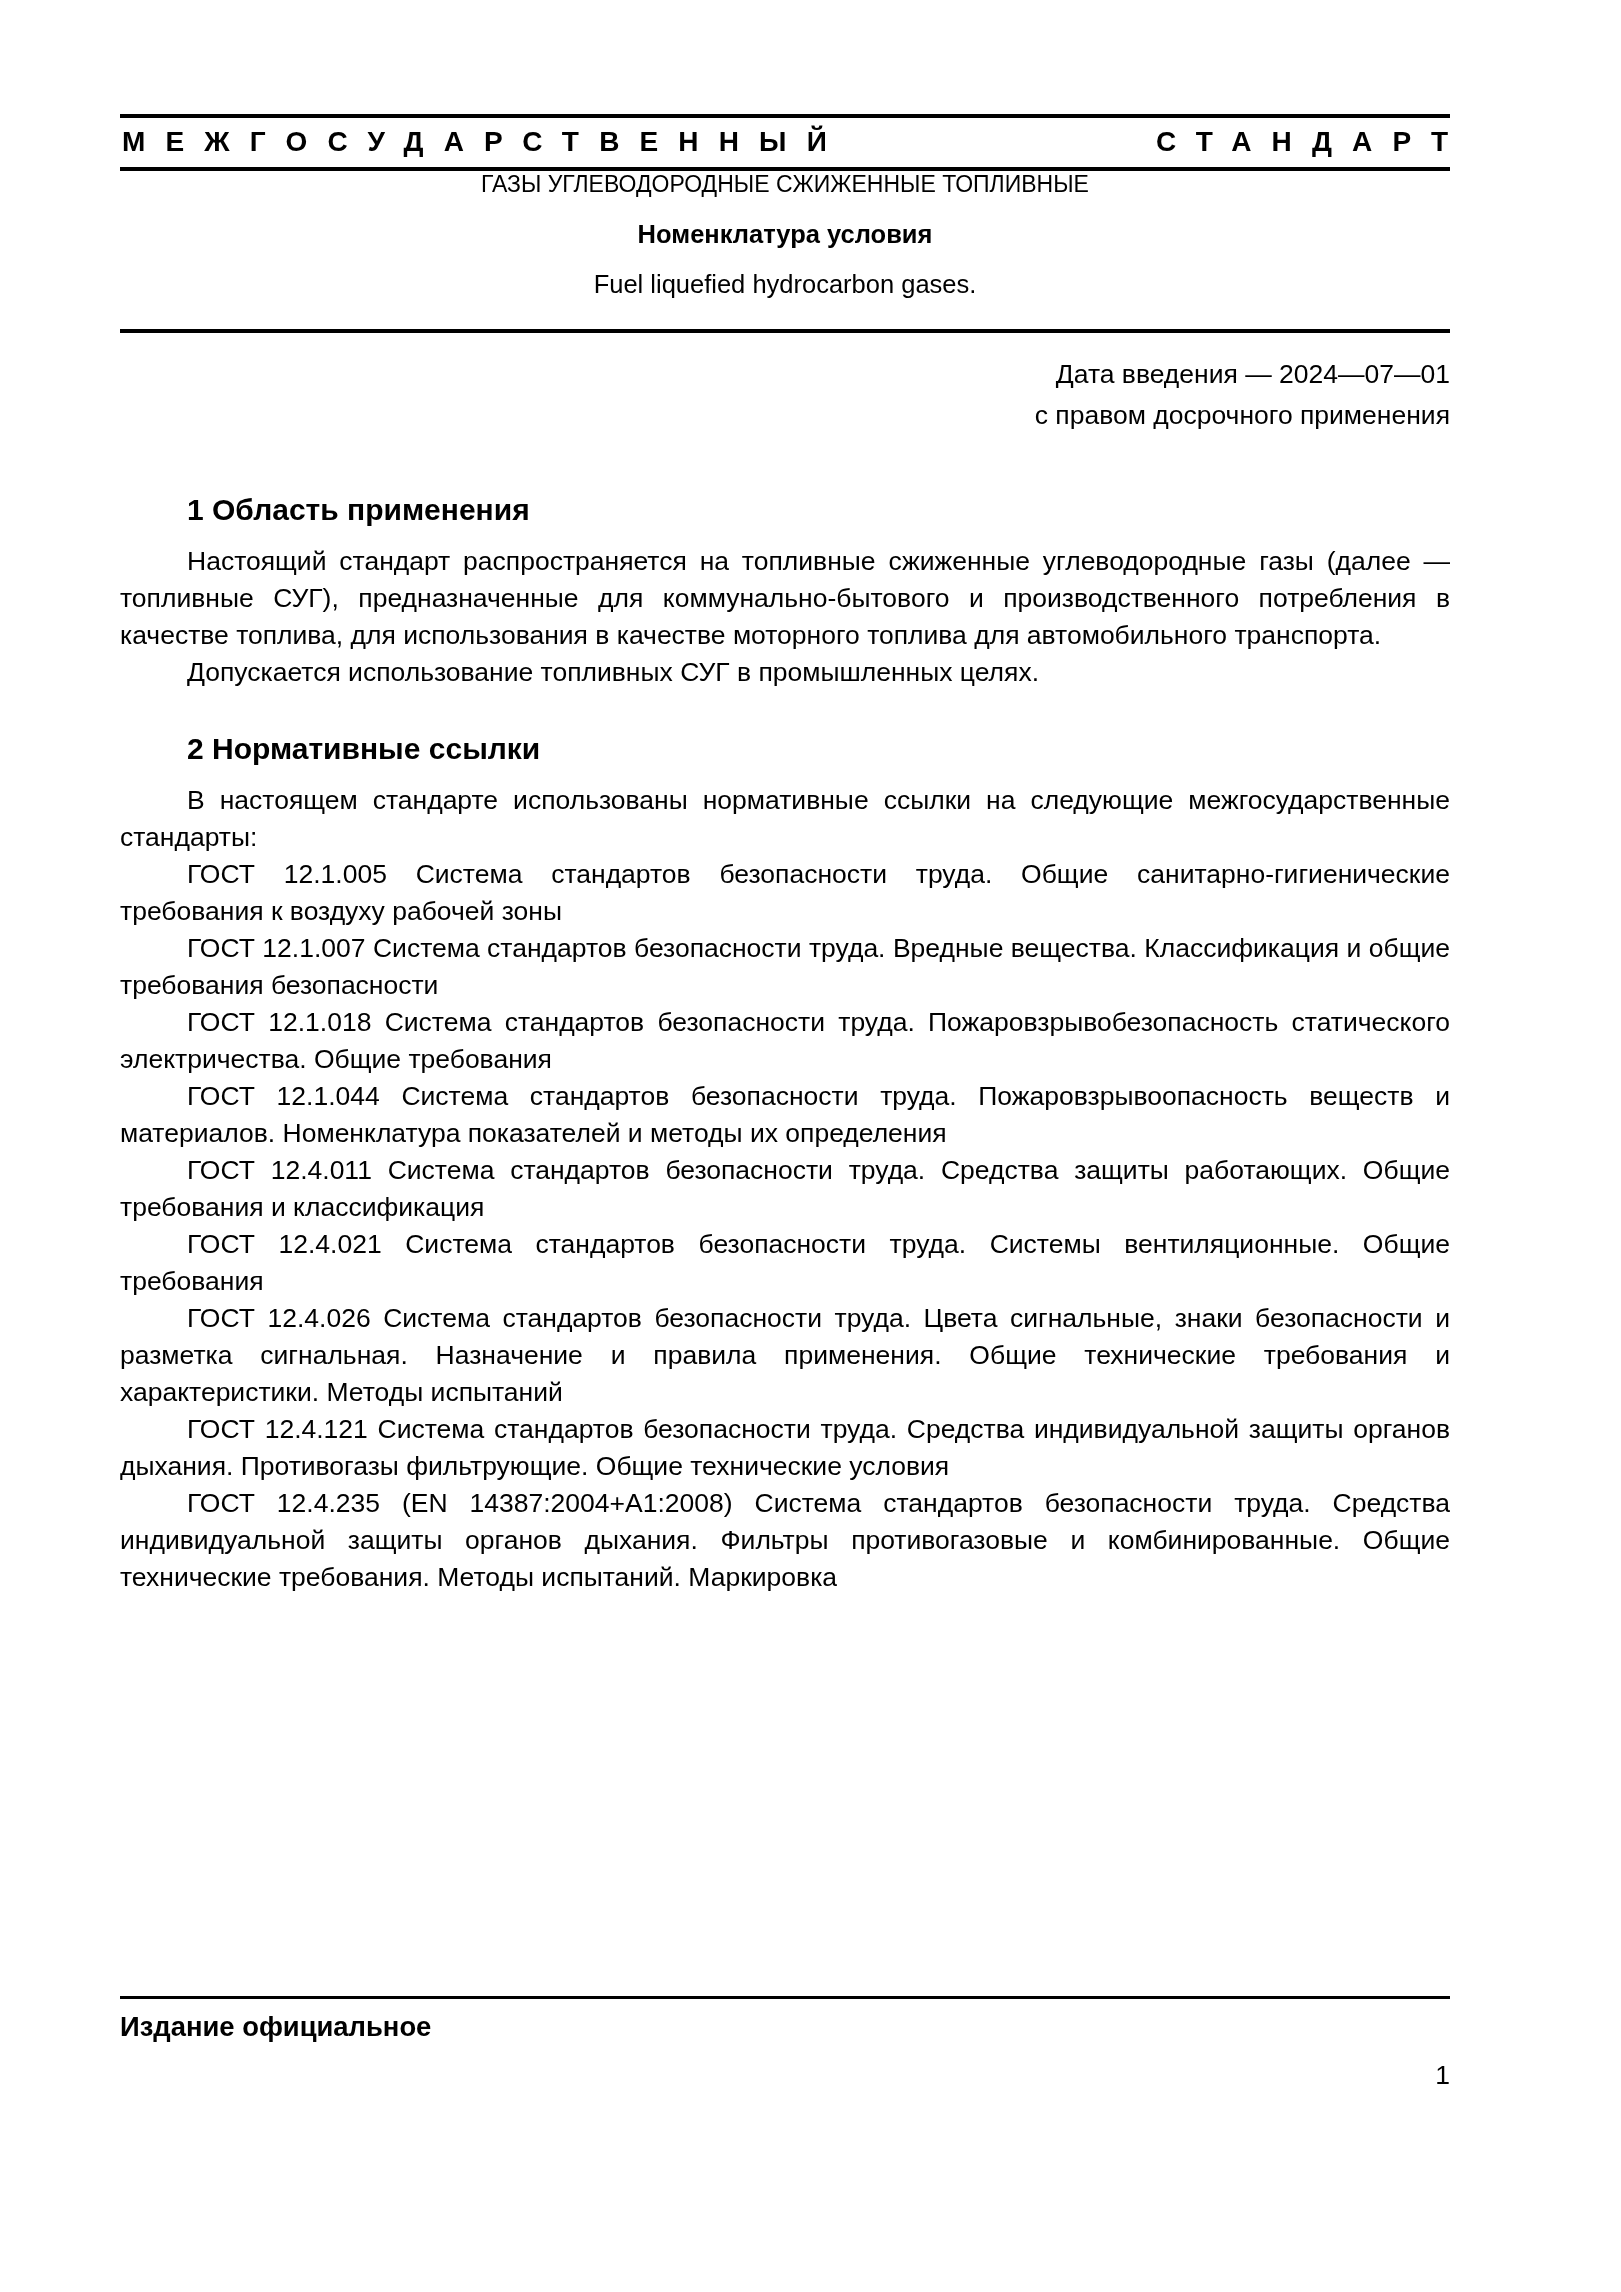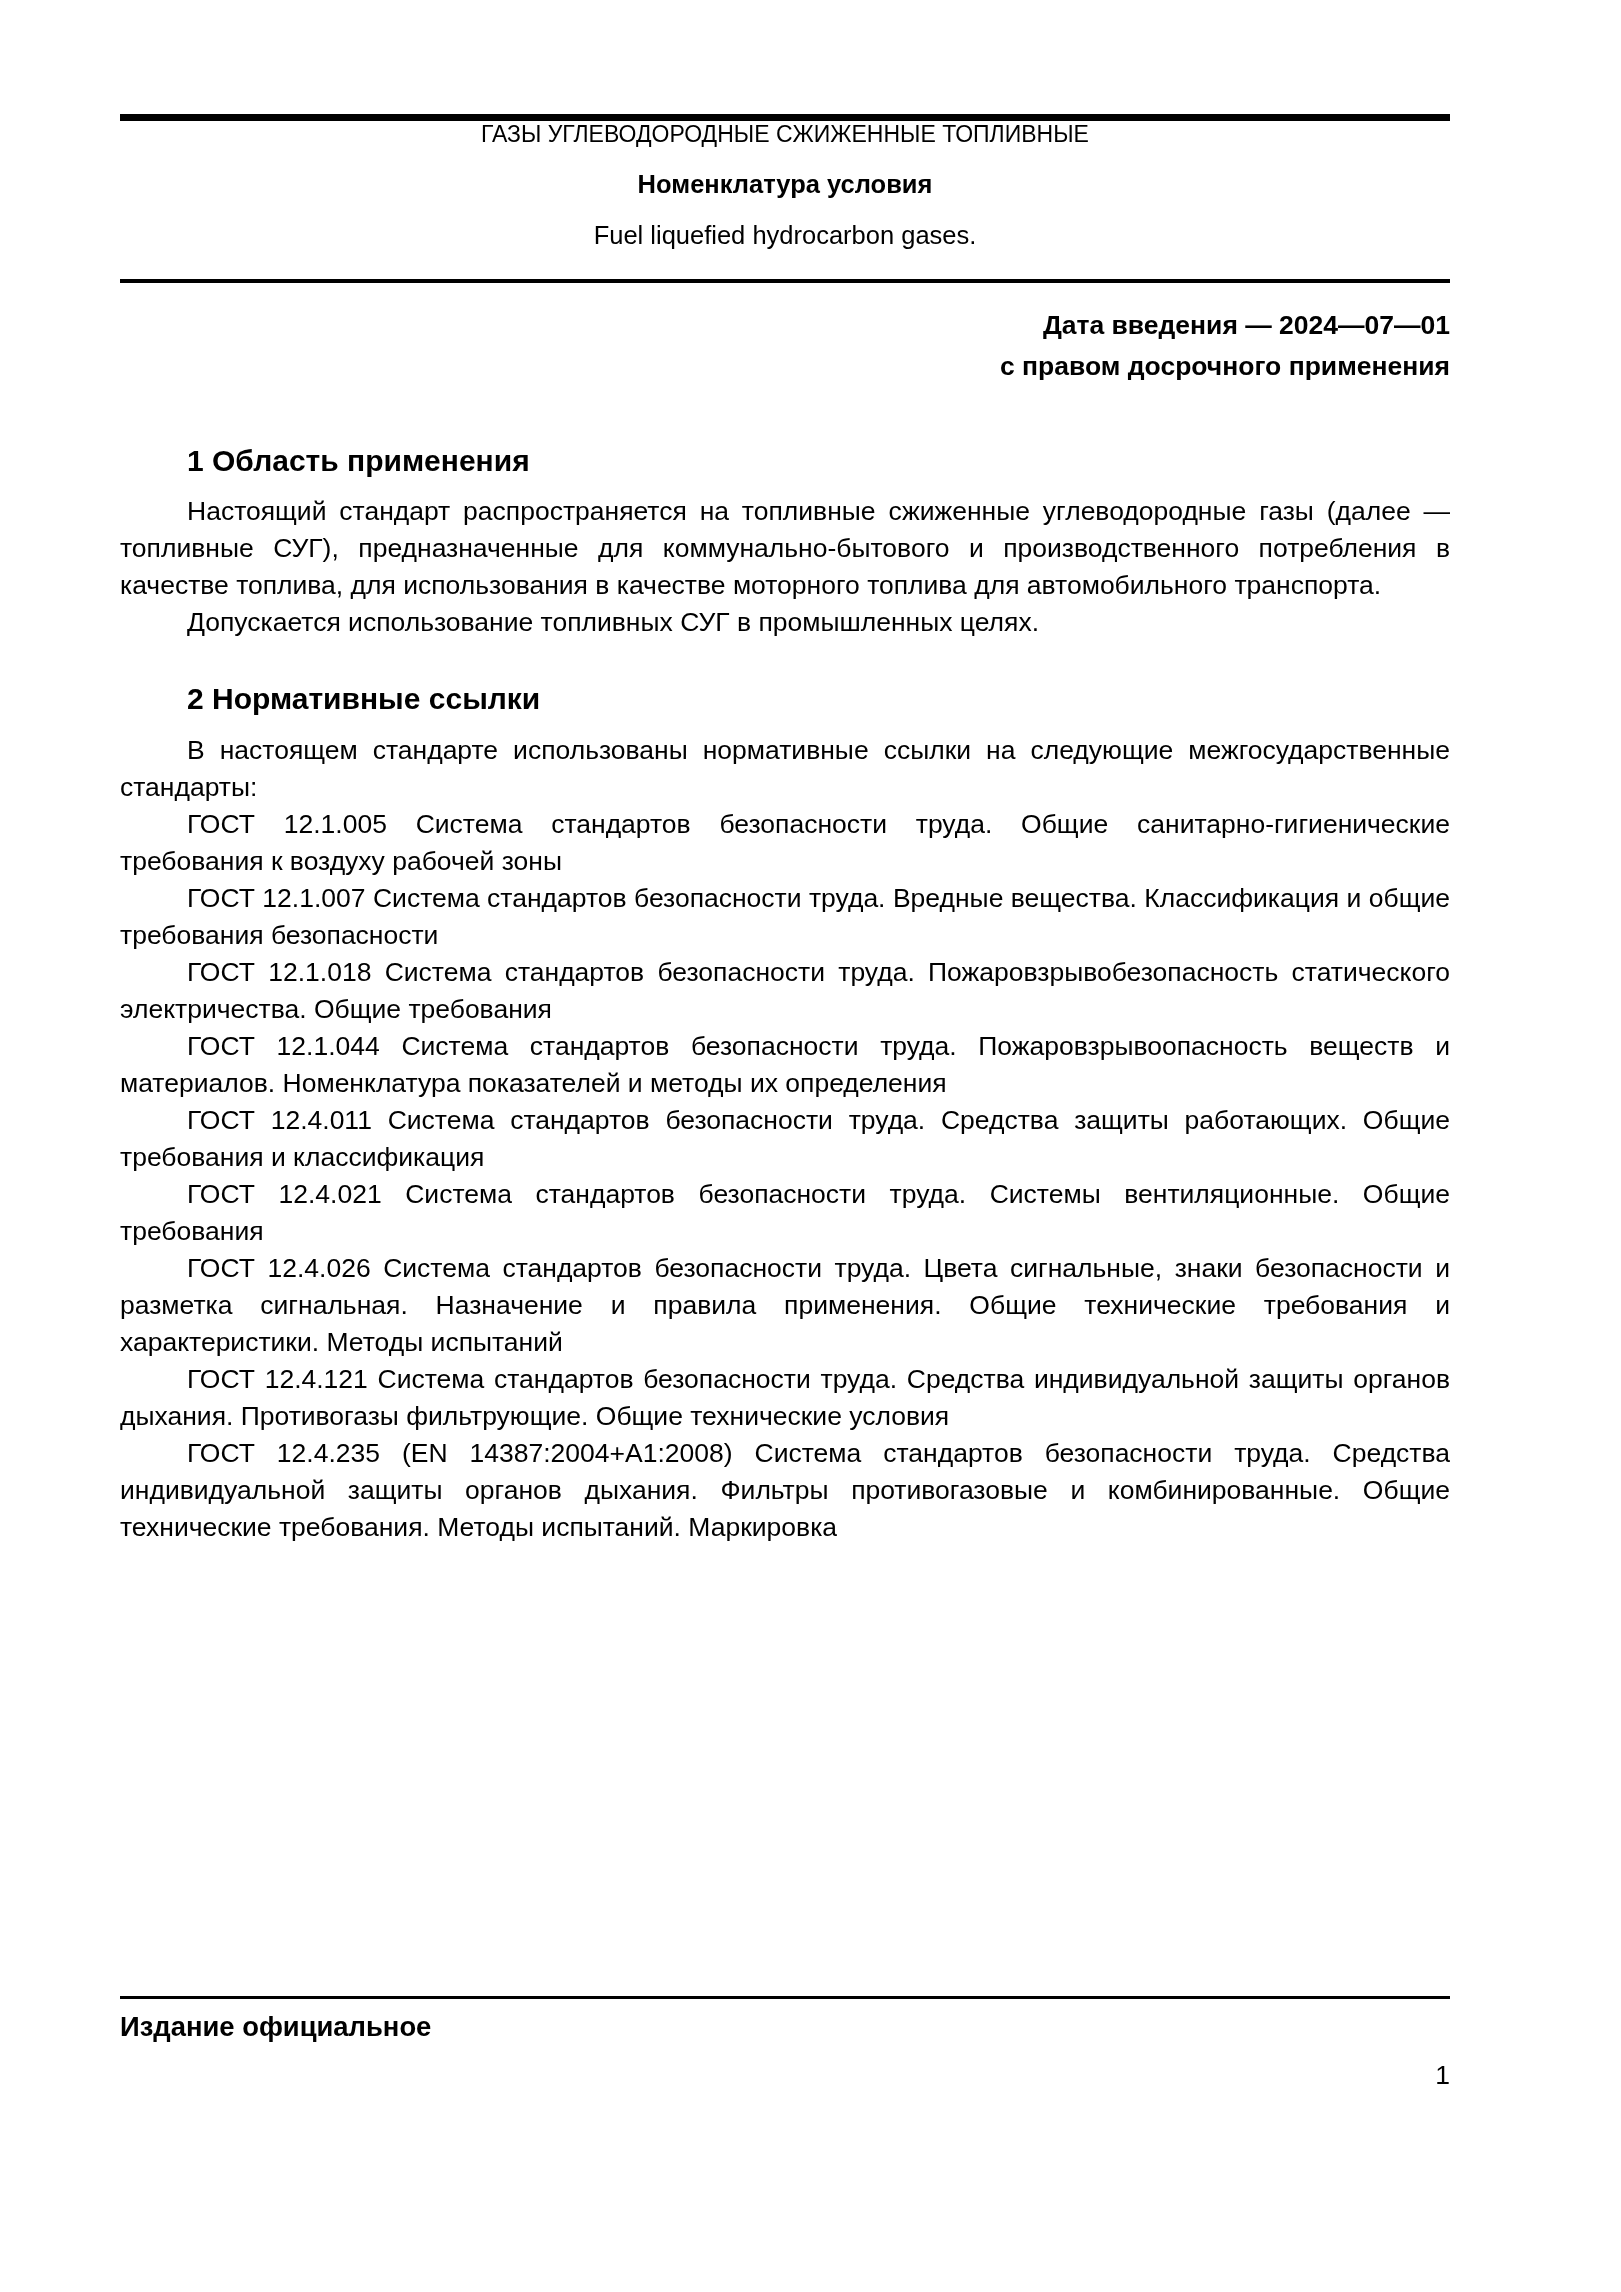--- a/index.html
+++ b/index.html
@@ -56,21 +56,21 @@
   }
   .doc-title-en {
     margin-top: 19.6px;
     font-size: 25.5px;
     line-height: 33px;
   }
   .rule-before-dates { margin-top: 27.4px; }
   .dates {
     margin-top: 21.6px;
     text-align: right;
-    font-weight: 700;
+    font-weight: 400;
     font-size: 26.5px;
     line-height: 41px;
   }
   .section-heading {
     margin: 57px 0 15.7px 0;
     padding-left: 67px;
     font-size: 30px;
     font-weight: 700;
   }
   .section-heading.second { margin-top: 41px; }
@@ -99,20 +99,24 @@
     font-size: 26.5px;
   }
 </style>
 </head>
 <body>
 
 <div class="page">
 
   <header>
     <div class="rule rule-after-number"></div>
+    <div class="banner">
+      <span class="spread">МЕЖГОСУДАРСТВЕННЫЙ</span>
+      <span class="spread">СТАНДАРТ</span>
+    </div>
     <div class="rule"></div>
   </header>
 
   <section class="title-block">
     <div class="doc-title">ГАЗЫ УГЛЕВОДОРОДНЫЕ СЖИЖЕННЫЕ ТОПЛИВНЫЕ</div>
     <div class="doc-subtitle">Номенклатура условия</div>
     <div class="doc-title-en">
       <div>Fuel liquefied hydrocarbon gases.</div>
     </div>
   </section>

